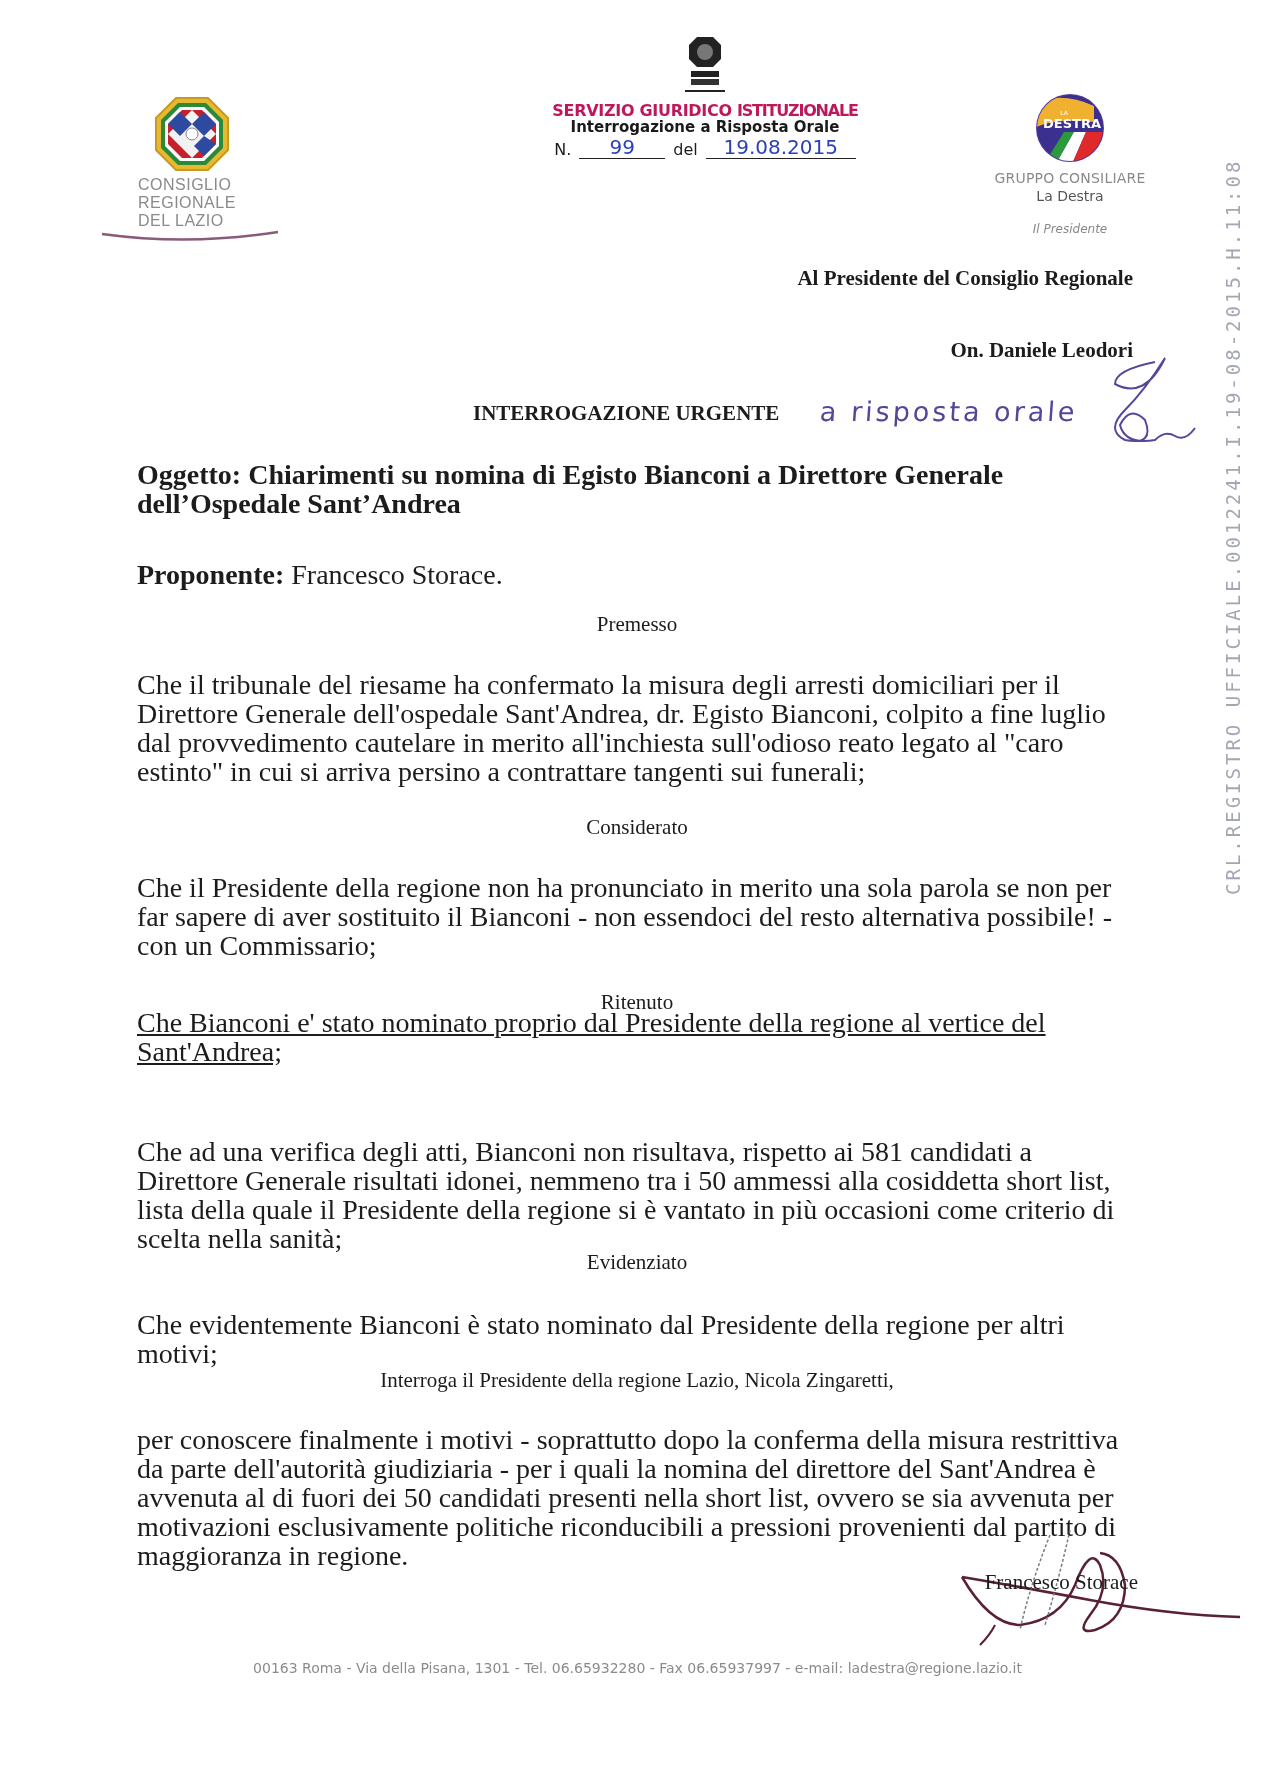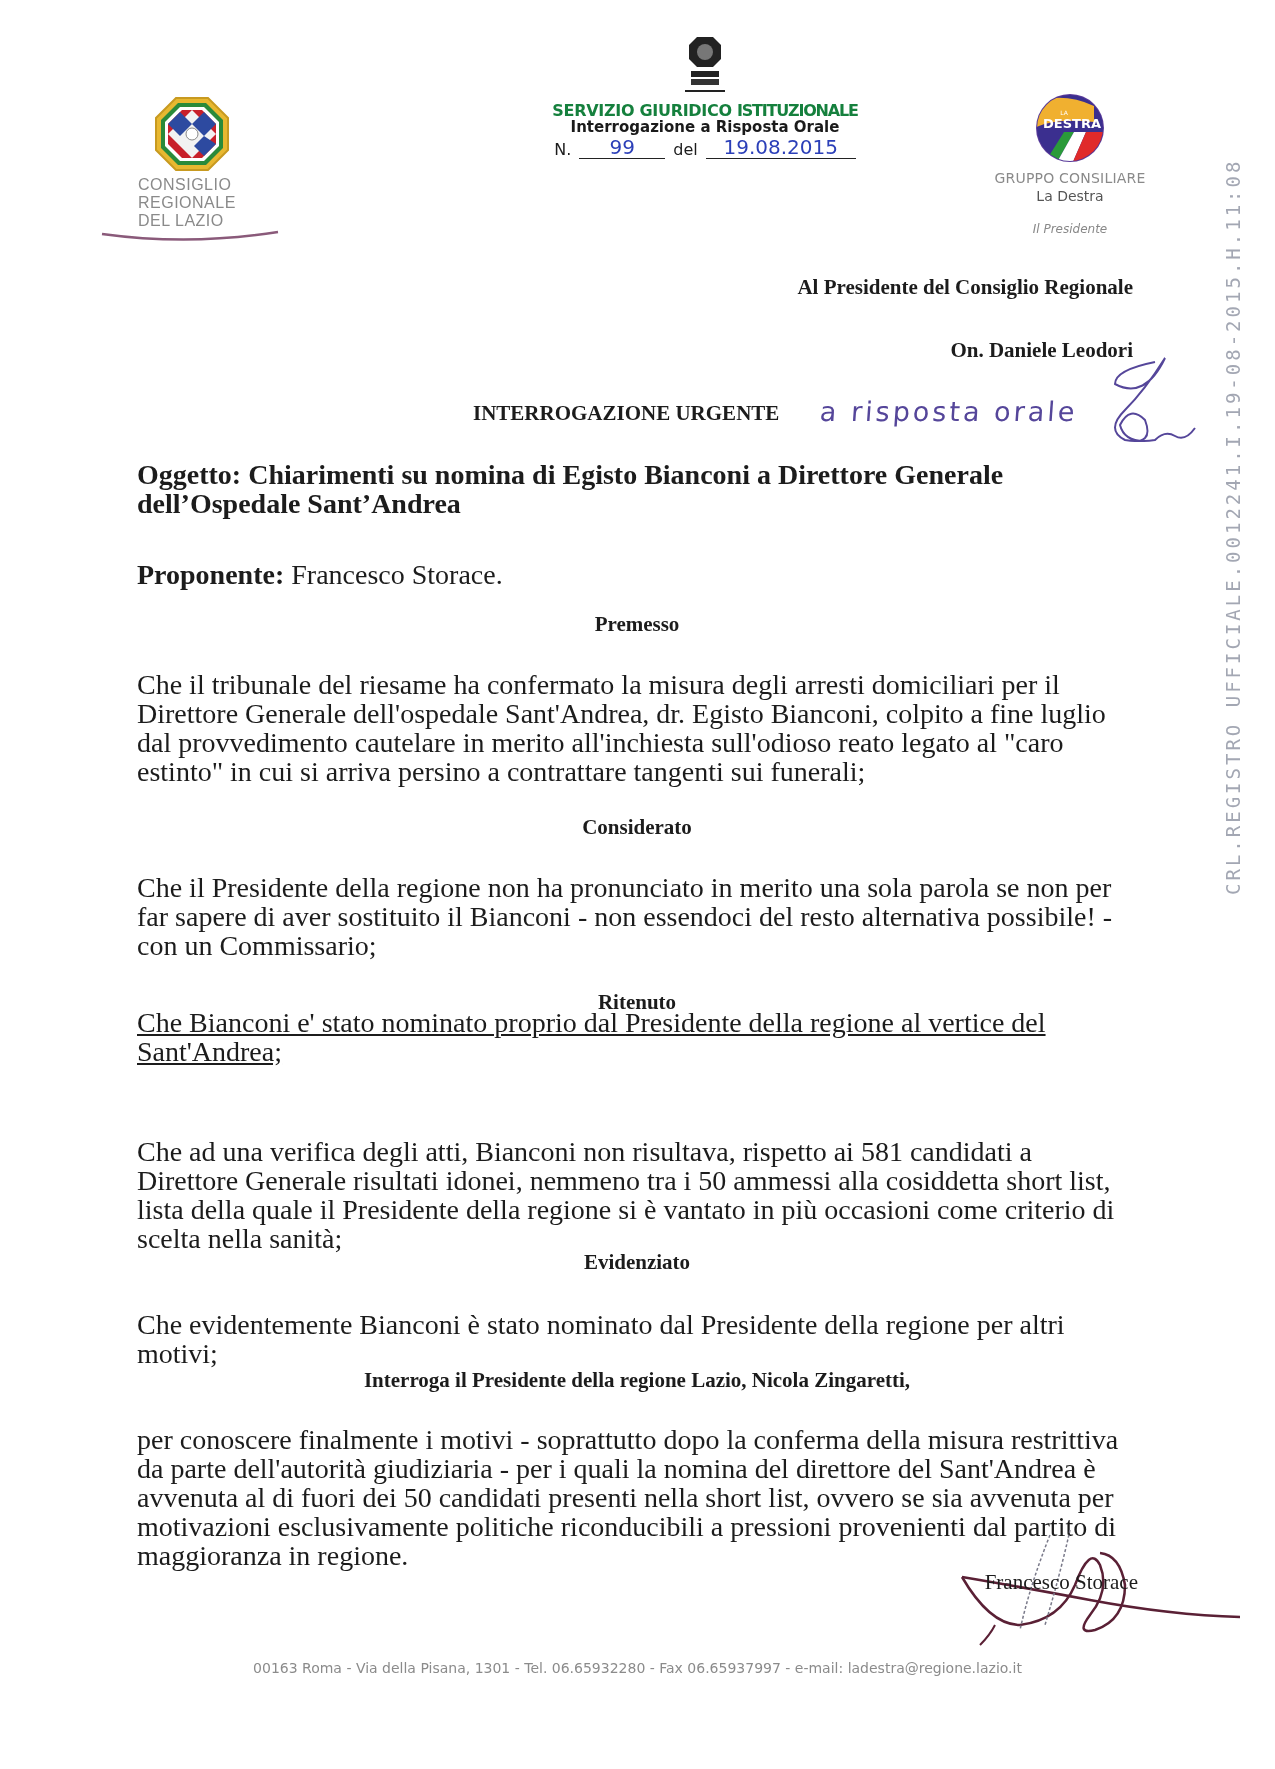--- a/index.html
+++ b/index.html
@@ -16,21 +16,21 @@
       position: absolute; left: 38px; top: 86px; width: 120px;
       font-family: Liberation Sans, sans-serif; font-size: 16px; line-height: 18px;
       color: #8a8a8a; letter-spacing: 0.5px; text-transform: uppercase;
     }
     #council-name div { white-space: nowrap; }
     #council-underline { position: absolute; left: 0; top: 138px; width: 180px; height: 16px; }
 
     
     #stamp { left: 515px; top: 35px; width: 380px; text-align: center; font-family: "DejaVu Sans", sans-serif; }
     #stamp-emblem { width: 40px; height: 60px; margin: 0 auto; display: block; }
-    #stamp-line1 { font-size: 16px; font-weight: bold; color: #15803d; margin-top: 6px; letter-spacing: -0.3px; }
+    #stamp-line1 { font-size: 16px; font-weight: bold; color: #be185d; margin-top: 6px; letter-spacing: -0.3px; }
     #stamp-line1 .heavy { font-weight: 900; letter-spacing: -1.2px; }
     #stamp-line2 { font-size: 15px; color: #1a1a1a; margin-top: -2px; font-weight: bold; }
     #stamp-line3 { font-size: 16px; margin-top: 0px; display: flex; justify-content: center; align-items: flex-end; gap: 8px; }
     .stamp-field { display: inline-block; border-bottom: 1.5px solid #222; min-width: 86px; text-align: center;
       font-family: "DejaVu Sans", sans-serif; color: #2b3fb8; font-size: 20px; line-height: 22px; }
     .stamp-field.date { min-width: 150px; }
 
     
     #logo-right { left: 960px; top: 92px; width: 220px; text-align: center; font-family: "DejaVu Sans", sans-serif; }
     #destra-badge { width: 72px; height: 72px; margin: 0 auto; display: block; }
@@ -41,35 +41,35 @@
     
     #registry {
       left: 1222px; top: 75px;
       writing-mode: vertical-rl; transform: rotate(180deg);
       font-family: "DejaVu Sans Mono", monospace; font-size: 19px; letter-spacing: 3px;
       color: #a3a7b3; height: 820px; text-align: left; white-space: nowrap;
     }
 
     
     .addr { right: 142px; font-weight: bold; font-size: 21px; text-align: right; white-space: nowrap; }
-    #addr-1 { top: 275px; }
+    #addr-1 { top: 266px; }
     #addr-2 { top: 338px; }
     #urgent { left: 473px; top: 401px; font-weight: bold; font-size: 21px; white-space: nowrap; }
     #handwritten-note {
       left: 820px; top: 396px; font-family: "DejaVu Sans", sans-serif; font-size: 27px;
       color: #55469a; letter-spacing: 3px; font-weight: normal; transform: skewX(-4deg);
     }
     #initials-sig { left: 1085px; top: 350px; width: 120px; height: 110px; }
 
     
     .body-block { left: 137px; width: 1000px; font-size: 28px; line-height: 29px; }
     .bold { font-weight: bold; }
     #subject { top: 460px; }
     #proposer { top: 560px; }
-    .section-title { left: 137px; width: 1000px; text-align: center; font-weight: bold; font-size: 21px; }
+    .section-title { left: 137px; width: 1000px; text-align: center; font-weight: normal; font-size: 21px; }
     #h-premesso { top: 612px; }
     #p-premesso { top: 670px; }
     #h-considerato { top: 815px; }
     #p-considerato { top: 873px; }
     #h-ritenuto { top: 990px; }
     #p-ritenuto-1 { top: 1008px; text-decoration: underline; }
     #p-ritenuto-2 { top: 1137px; }
     #h-evidenziato { top: 1250px; }
     #p-evidenziato { top: 1310px; }
     #h-interroga { top: 1368px; }

